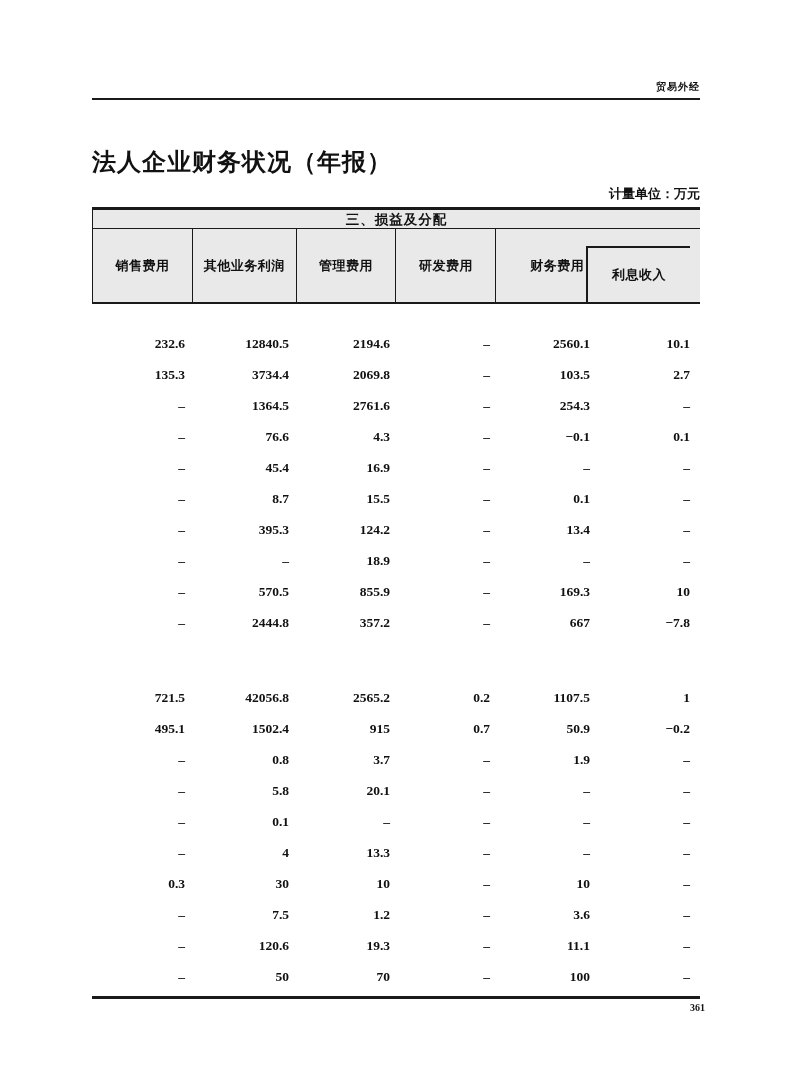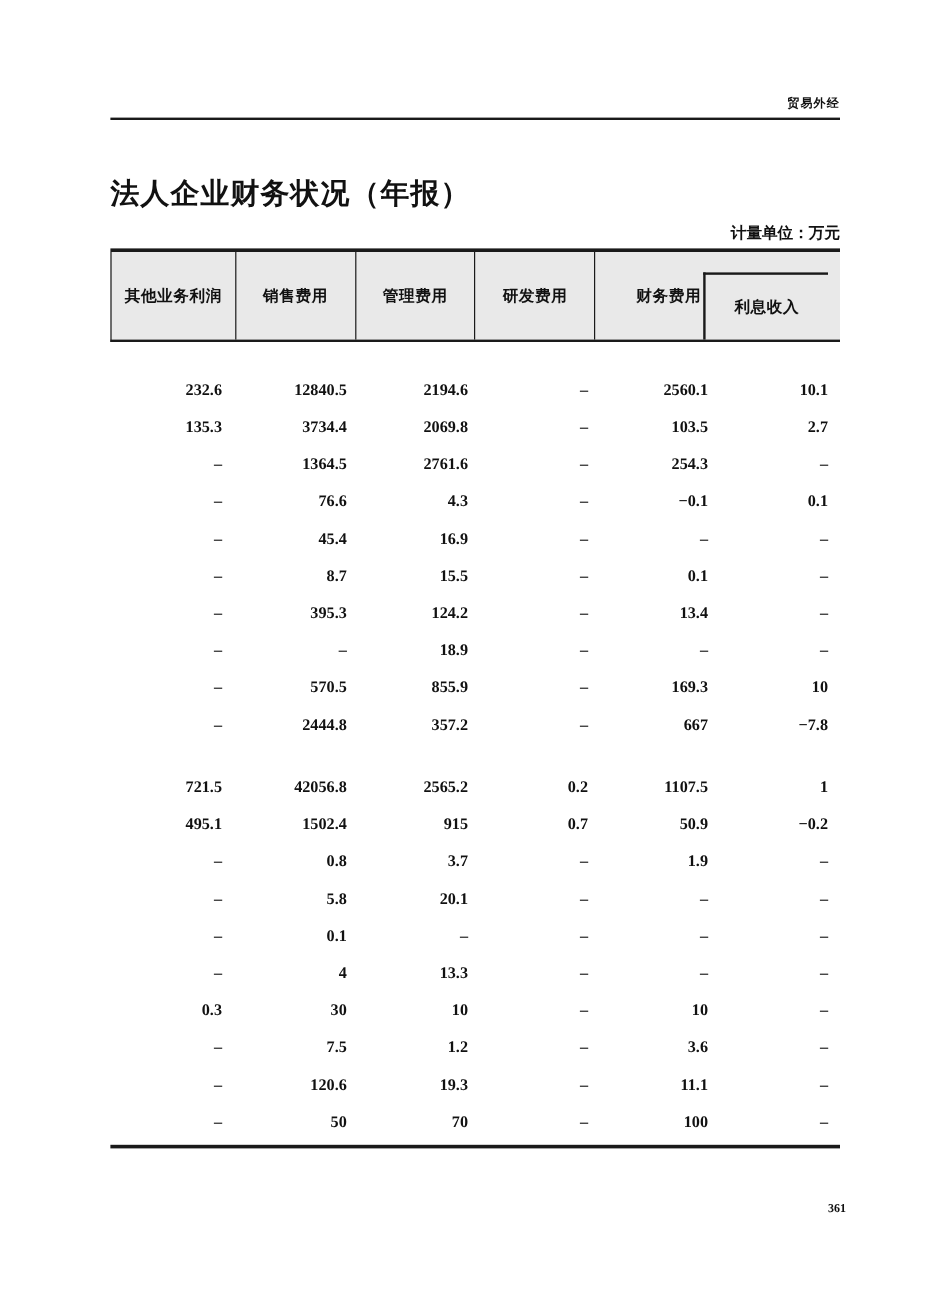--- a/index.html
+++ b/index.html
@@ -104,21 +104,21 @@
     padding-top: 24px;
     padding-bottom: 4px;
     font-family: "Liberation Serif", serif;
   }
   .trow {
     display: flex;
     height: 31px;
     line-height: 31px;
     align-items: flex-end;
   }
-  .trow.group-gap { margin-top: 21px; }
+  .trow.group-gap { margin-top: 44px; }
   .tcell {
     text-align: right;
     font-size: 13.5px;
     font-weight: bold;
     padding-right: 9px;
   }
   .tcell:nth-child(1) { width: 104px; padding-right: 11px; }
   .tcell:nth-child(2) { width: 100px; padding-right: 7px; }
   .tcell:nth-child(3) { width: 100px; padding-right: 6px; }
   .tcell:nth-child(4) { width: 100px; padding-right: 6px; }
@@ -143,23 +143,24 @@
 
   <div class="top-rule"></div>
 
   <h1 class="doc-title">法人企业财务状况（年报）</h1>
 
   <div class="unit-label">计量单位：万元</div>
 
   <div class="tbl">
 
     <div class="thead">
+      <div class="section-row">三、损益及分配</div>
       <div class="cols-row">
+        <div class="hcell c2">销售费用</div>
         <div class="hcell c1">其他业务利润</div>
-        <div class="hcell c2">销售费用</div>
         <div class="hcell c3">管理费用</div>
         <div class="hcell c4">研发费用</div>
         <div class="hcell c5">
           <span>财务费用</span>
           <div class="subbox">利息收入</div>
         </div>
       </div>
     </div>
 
     <div class="tbody">

